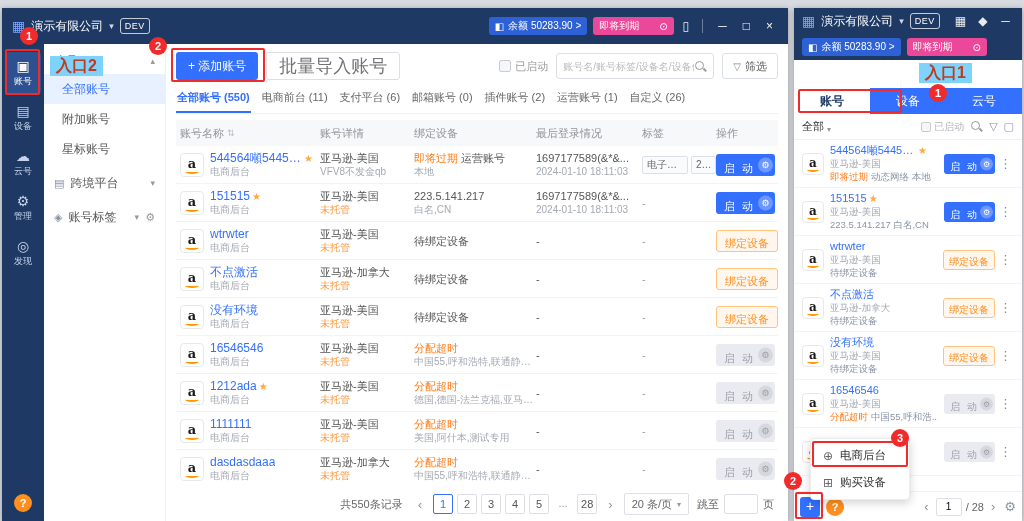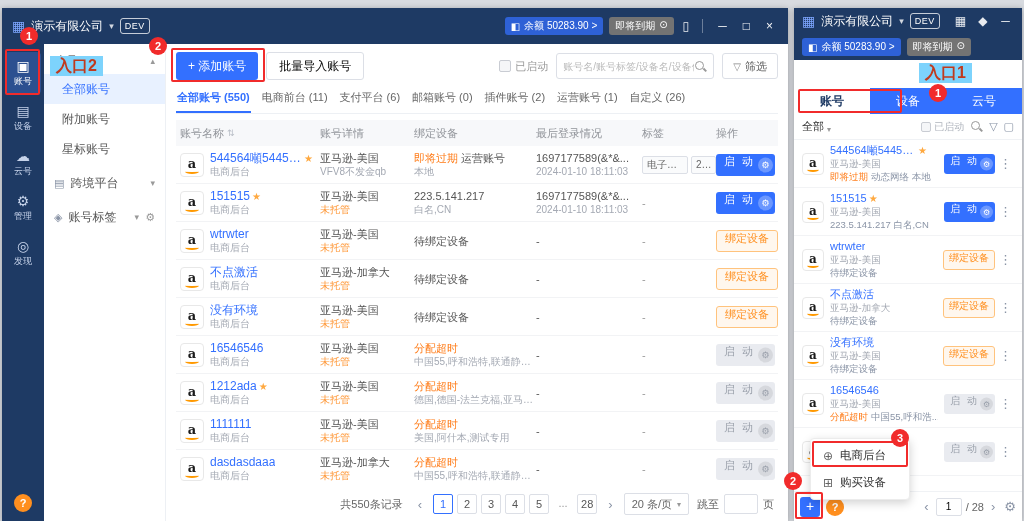--- a/index.html
+++ b/index.html
@@ -12,21 +12,21 @@
   
   .titlebar{background:#1e3a64;display:flex;align-items:center;color:#fff;flex:0 0 auto;padding:0 10px;gap:6px}
   #win-left .titlebar{height:36px}
   #win-right .titlebar{height:26px;font-size:11px;padding:0 8px}
   .tb-logo{font-size:14px;color:#7ea6ff;line-height:1}
   .tb-company{font-size:12px;white-space:nowrap}
   .tb-caret{font-size:9px;opacity:.8}
   .dev-badge{border:1px solid rgba(255,255,255,.75);border-radius:3px;font-size:9px;padding:0 4px;line-height:14px;letter-spacing:.5px}
   .tb-spacer{flex:1}
   .chip-balance{background:#2e61d6;border-radius:3px;color:#fff;font-size:10px;padding:2px 6px;display:flex;align-items:center;gap:4px;white-space:nowrap;cursor:pointer}
-  .chip-expire{background:#737373;border-radius:3px;color:#fff;font-size:10px;padding:2px 6px;display:flex;align-items:flex-start;gap:4px;white-space:nowrap;cursor:pointer}
+  .chip-expire{background:#ec4899;border-radius:3px;color:#fff;font-size:10px;padding:2px 6px;display:flex;align-items:center;gap:20px;white-space:nowrap;cursor:pointer}
   .chip-ico{font-size:10px}
   .tb-ico{font-size:12px;opacity:.9;cursor:pointer;padding:0 3px}
   .tb-div{width:1px;height:14px;background:rgba(255,255,255,.35);margin:0 4px}
   .wc{font-size:12px;opacity:.95;cursor:pointer;padding:0 5px}
 
   .info-row{height:26px;background:#1e3a64;display:flex;align-items:center;gap:6px;padding:0 8px;flex:0 0 auto}
 
   
   .lw-body{flex:1;display:flex;min-height:0}
   .app-side{width:42px;background:#1e3a64;display:flex;flex-direction:column;align-items:center;padding:8px 0 8px;gap:3px;flex:0 0 auto}
@@ -41,21 +41,21 @@
   .nav-item{height:30px;line-height:30px;padding-left:18px;color:#555;font-size:12px;cursor:pointer;white-space:nowrap}
   .nav-item.active{background:#e8f1ff;color:#3370ff}
   .nav-group{height:30px;display:flex;align-items:center;gap:6px;padding:0 10px;color:#555;font-size:12px;margin-top:4px;cursor:pointer}
   .nav-group .gi{font-size:11px;color:#8a94a6}
   .nav-group .arr{margin-left:auto;font-size:9px;color:#999}
   .nav-group .g-gear{font-size:11px;color:#999}
 
   .main{flex:1;display:flex;flex-direction:column;padding:8px 10px 0;min-width:0}
   .toolbar{display:flex;align-items:center;gap:8px;height:28px;flex:0 0 auto}
   .btn-primary{background:#3370ff;color:#fff;border:none;border-radius:3px;font-size:12px;padding:0 12px;height:28px;cursor:pointer;white-space:nowrap}
-  .btn-plain{background:#fff;color:#000000;border:1px solid #dcdfe6;border-radius:3px;font-size:12px;padding:0 12px;height:28px;cursor:pointer;white-space:nowrap}
+  .btn-plain{background:#fff;color:#737373;border:1px solid #dcdfe6;border-radius:3px;font-size:18px;padding:0 12px;height:28px;cursor:pointer;white-space:nowrap}
   .chk-wrap{margin-left:auto;display:flex;align-items:center;gap:4px;color:#999;font-size:11px;white-space:nowrap}
   .cbx{width:12px;height:12px;border:1px solid #c9ccd3;border-radius:2px;background:#f5f6f8;display:inline-block;cursor:pointer}
   .search{display:flex;align-items:center;border:1px solid #dcdfe6;border-radius:3px;height:26px;padding:0 6px;width:158px;background:#fff}
   .search input{border:0;outline:0;font-size:10px;width:100%;color:#333}
   .search input::placeholder{color:#bbb}
   .icon-search{position:relative;width:13px;height:13px;display:inline-block;flex:0 0 auto;cursor:pointer}
   .icon-search::before{content:"";position:absolute;left:1px;top:1px;width:7px;height:7px;border:1.5px solid #999;border-radius:50%}
   .icon-search::after{content:"";position:absolute;left:9px;top:9px;width:4px;height:1.5px;background:#999;transform:rotate(45deg)}
   .btn-filter{display:flex;align-items:center;gap:4px;border:1px solid #dcdfe6;border-radius:3px;height:26px;padding:0 10px;font-size:11px;color:#555;background:#fff;cursor:pointer;white-space:nowrap}
   .btn-filter .fi{font-size:10px;color:#888}
@@ -87,21 +87,21 @@
   .star{color:#ffa940;font-size:10px}
   .subtext{font-size:10px;color:#a4a9b3}
   .line1{font-size:11px;color:#555;line-height:14px;overflow:hidden;text-overflow:ellipsis}
   .line2{font-size:10px;color:#a4a9b3;line-height:13px;overflow:hidden;text-overflow:ellipsis}
   .hl{color:#ff7d1a}
   .warn{color:#ff9838}
   .muted{color:#a4a9b3}
   .tagchip{border:1px solid #dcdfe6;border-radius:2px;background:#fafbfc;color:#666;font-size:10px;padding:0 4px;line-height:16px;overflow:hidden;max-width:46px;text-overflow:ellipsis}
   .dash{color:#999;font-size:11px}
 
-  .btn-action{position:relative;display:inline-flex;align-items:flex-start;border-radius:3px;font-size:11px;height:22px;padding:0 20px 0 8px;cursor:pointer;white-space:nowrap;letter-spacing:2px}
+  .btn-action{position:relative;display:inline-flex;align-items:flex-end;border-radius:3px;font-size:11px;height:22px;padding:0 20px 0 8px;cursor:pointer;white-space:nowrap;letter-spacing:2px}
   .btn-action.primary{background:#3370ff;color:#fff}
   .btn-action.disabled{background:#e9ebf0;color:#9aa0ab;cursor:not-allowed}
   .btn-action.bind{background:#fff7ee;color:#ff8f1f;border:1px solid #ffc37d;padding:0 8px;letter-spacing:0}
   .btn-action .gearbadge{position:absolute;right:2px;top:50%;transform:translateY(-50%);width:15px;height:15px;border-radius:50%;background:rgba(255,255,255,.28);font-size:9px;line-height:15px;text-align:center;letter-spacing:0}
   .btn-action.disabled .gearbadge{background:rgba(0,0,0,.08)}
   .more{color:#8a94a6;font-size:13px;cursor:pointer;padding:0 2px}
 
   .tfoot{height:34px;display:flex;align-items:center;justify-content:flex-end;gap:8px;font-size:11px;color:#666;padding:0 4px;flex:0 0 auto;white-space:nowrap}
   .pg-total{margin-right:4px}
   .pager{display:flex;align-items:center;gap:4px}

